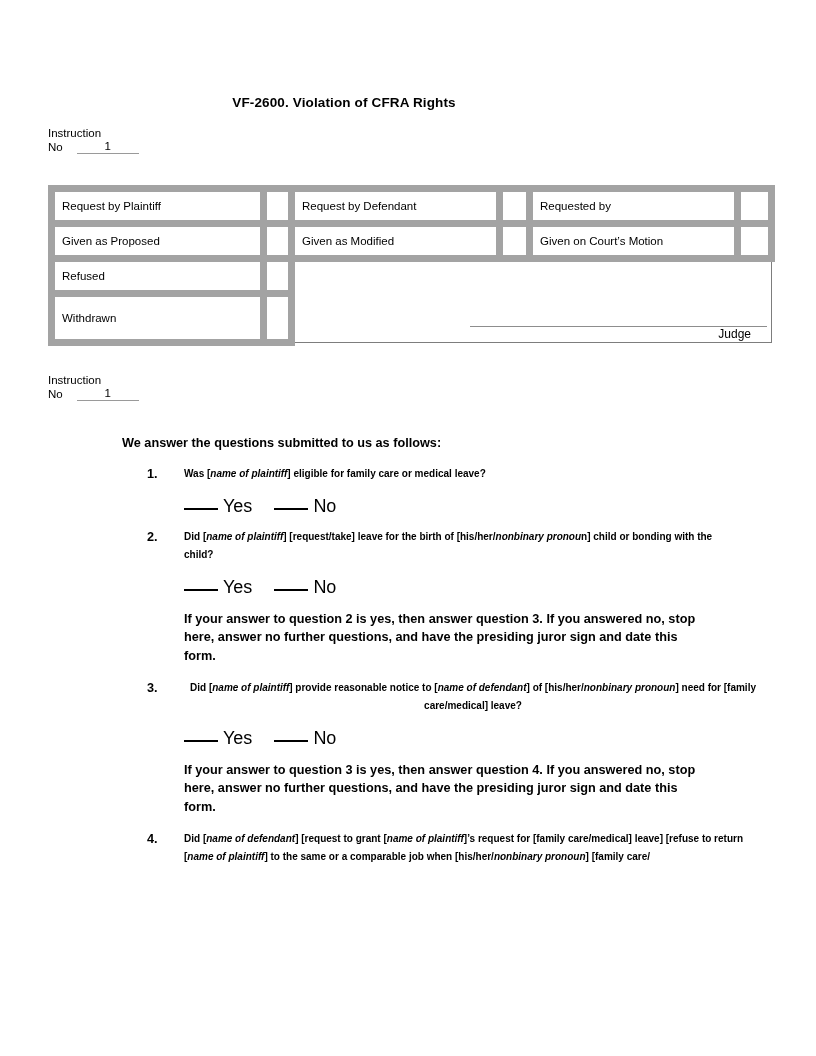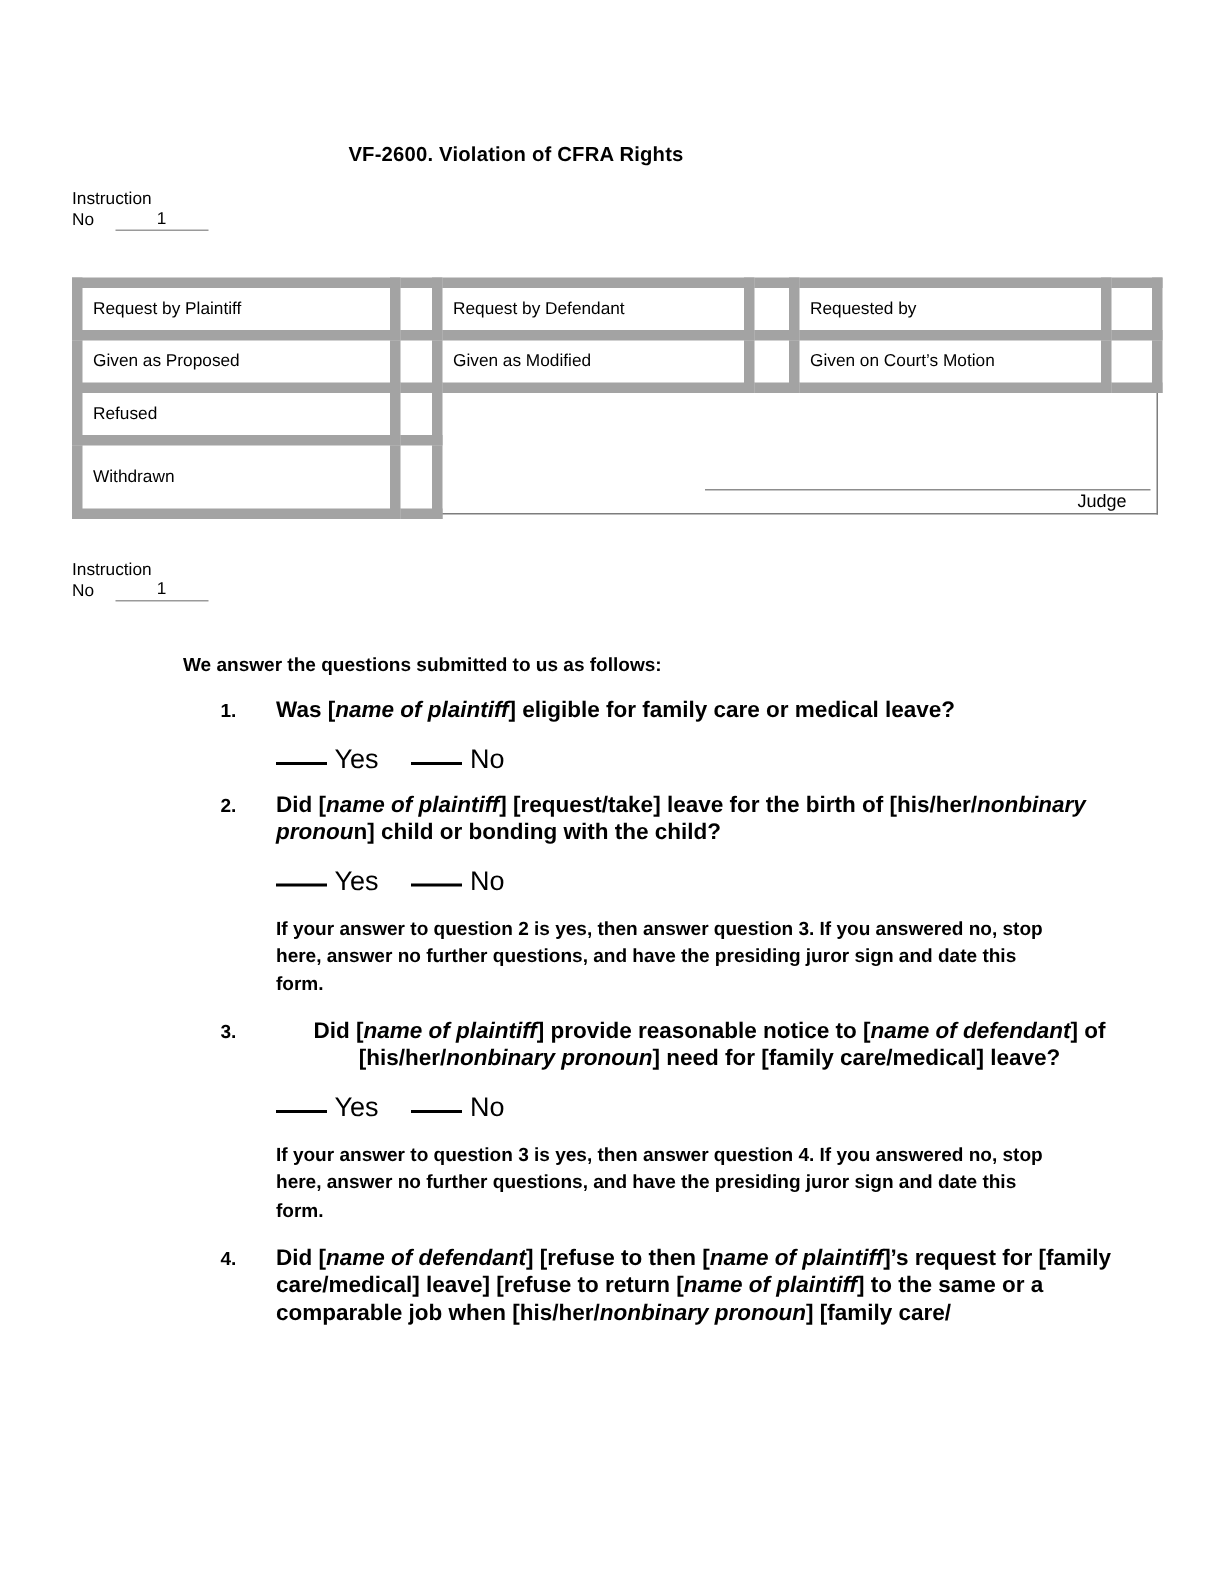--- a/index.html
+++ b/index.html
@@ -123,21 +123,21 @@
   .qnum {
     width: 37px;
     flex: 0 0 37px;
     font-size: 12.7px;
     font-weight: bold;
     line-height: 18.6px;
   }
   .qtext {
     flex: 1 1 auto;
     max-width: 560px;
-    font-size: 15px;
+    font-size: 10px;
     font-weight: bold;
     line-height: 18.6px;
   }
   .qtext i { font-style: italic; }
 
   .answer-line {
     margin-left: 157px;
     margin-top: 13px;
     font-size: 18px;
     font-weight: normal;
@@ -254,17 +254,17 @@
       <div class="qnum">3.</div>
       <div class="qtext" style="max-width:578px;text-align:center;"><span>Did [</span><i>name of plaintiff</i><span>] provide reasonable notice to [</span><i>name of defendant</i><span>] of [his/her/</span><i>nonbinary pronoun</i><span>] need for [family care/medical] leave?</span></div>
     </div>
     <div class="answer-line">
       <span class="blank"></span><span>Yes</span><span class="ans-gap"></span><span class="blank"></span><span>No</span>
     </div>
     <div class="note">If your answer to question 3 is yes, then answer question 4. If you answered no, stop here, answer no further questions, and have the presiding juror sign and date this form.</div>
 
     <div class="qrow q4">
       <div class="qnum">4.</div>
-      <div class="qtext"><span>Did [</span><i>name of defendant</i><span>] [refuse to then [</span><i>name of plaintiff</i><span>]’s request for [family care/medical] leave] [refuse to return [</span><i>name of plaintiff</i><span>] to the same or a comparable job when [his/her/</span><i>nonbinary pronoun</i><span>] [family care/</span></div>
+      <div class="qtext"><span>Did [</span><i>name of defendant</i><span>] [request to grant [</span><i>name of plaintiff</i><span>]’s request for [family care/medical] leave] [refuse to return [</span><i>name of plaintiff</i><span>] to the same or a comparable job when [his/her/</span><i>nonbinary pronoun</i><span>] [family care/</span></div>
     </div>
 
   </div>
 </div>
 
 </body></html>

